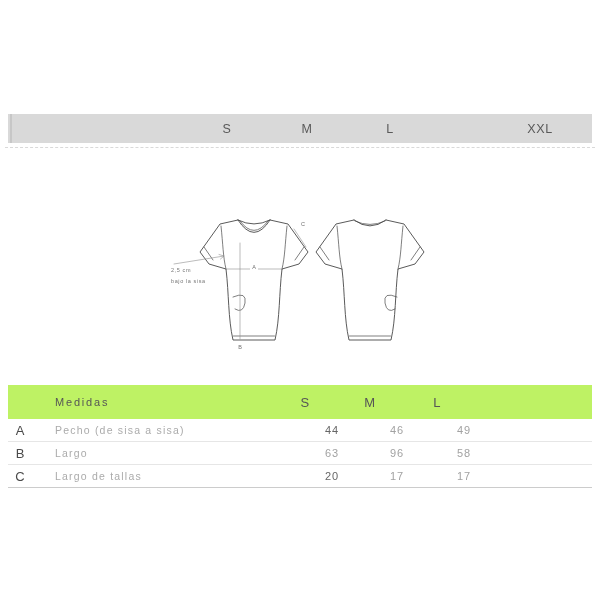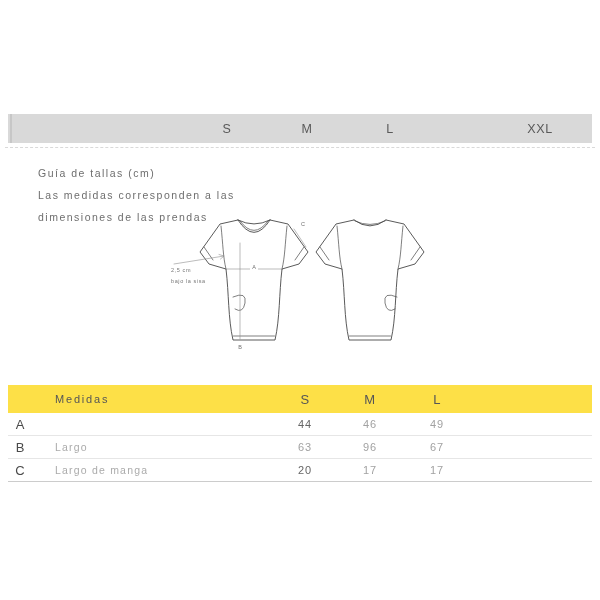--- a/index.html
+++ b/index.html
@@ -34,21 +34,21 @@
   .intro {
     position:absolute; left:38px; top:162px;
     font-size:10.5px; color:#6e6e6e; letter-spacing:1.5px; line-height:22px;
   }
 
   
   .diagram { position:absolute; left:160px; top:198px; }
 
   
   .mtable { position:absolute; left:8px; top:385px; width:584px; }
-  .mtable .thead { position:relative; height:28px; background:#fde047; }
+  .mtable .thead { position:relative; height:34px; background:#bef264; }
   .thead .title {
     position:absolute; left:47px; top:50%; transform:translateY(-50%);
     color:#565656; font-size:11px; letter-spacing:1.8px;
   }
   .thead .col {
     position:absolute; top:50%; transform:translate(-50%,-50%);
     color:#565656; font-size:13px; letter-spacing:0.5px;
   }
   .col-s { left:297px; } .col-m { left:362px; } .col-l { left:429px; }
 
@@ -57,46 +57,41 @@
   .row .letter {
     position:absolute; left:2px; width:20px; text-align:center;
     top:50%; transform:translateY(-50%); color:#4a4a4a; font-size:13px;
   }
   .row .label {
     position:absolute; left:47px; top:50%; transform:translateY(-50%);
     color:#ababab; font-size:10.5px; letter-spacing:1.2px;
   }
   .row .val {
     position:absolute; top:50%; transform:translate(-50%,-50%);
-    color:#a2a2a2; font-size:11px; letter-spacing:1px;
+    color:#a2a2a2; font-size:11px; letter-spacing:1px;margin-left:27px;
   }
   .row .val.first { color:#666666; }
 
   svg text { font-family:"Liberation Sans", sans-serif; }
 </style>
 </head>
 <body>
 
 <div class="canvas">
 
   <div class="size-bar">
     <div class="edge"></div>
     <span class="size size-s">S</span>
     <span class="size size-m">M</span>
     <span class="size size-l">L</span>
     <span class="size size-xxl">XXL</span>
   </div>
 
   <div class="dashed-sep"></div>
 
-  <div class="intro">
-    <div>Guía de tallas (cm)</div>
-    <div>Las medidas corresponden a las</div>
-    <div>dimensiones de las prendas</div>
-  </div>
 
   <svg class="diagram" width="295" height="185" viewBox="0 0 295 185">
 
     <g fill="none" stroke="#474747" stroke-width="0.9" stroke-linejoin="round" stroke-linecap="round">
       <path d="M78,22 L60,26 L40,54 L49,66 L66,71 C69,96 68,120 73,142 L115,142 C120,120 119,96 122,71 L139,66 L148,54 L128,26 L110,22"></path>
       <path d="M78,22 Q94,30 110,22"></path>
       <path d="M78,22 Q94,47 110,22"></path>
       <path d="M80,23 Q94,42 108,23" stroke-width="0.7"></path>
       <path d="M61,28 C63,46 63,59 66,71" stroke-width="0.7"></path>
       <path d="M127,28 C125,46 125,59 122,71" stroke-width="0.7"></path>
@@ -143,35 +138,36 @@
   <div class="mtable">
     <div class="thead">
       <span class="title">Medidas</span>
       <span class="col col-s">S</span>
       <span class="col col-m">M</span>
       <span class="col col-l">L</span>
     </div>
 
     <div class="row">
       <span class="letter">A</span>
+      <span class="label">Pecho (de sisa a sisa)</span>
       <span class="val first col-s">44</span>
       <span class="val col-m">46</span>
       <span class="val col-l">49</span>
     </div>
 
     <div class="row">
       <span class="letter">B</span>
       <span class="label">Largo</span>
       <span class="val col-s">63</span>
       <span class="val col-m">96</span>
-      <span class="val col-l">67</span>
+      <span class="val col-l">58</span>
     </div>
 
     <div class="row">
       <span class="letter">C</span>
-      <span class="label">Largo de manga</span>
+      <span class="label">Largo de tallas</span>
       <span class="val first col-s">20</span>
       <span class="val col-m">17</span>
       <span class="val col-l">17</span>
     </div>
   </div>
 
 </div>
 
 </body></html>

